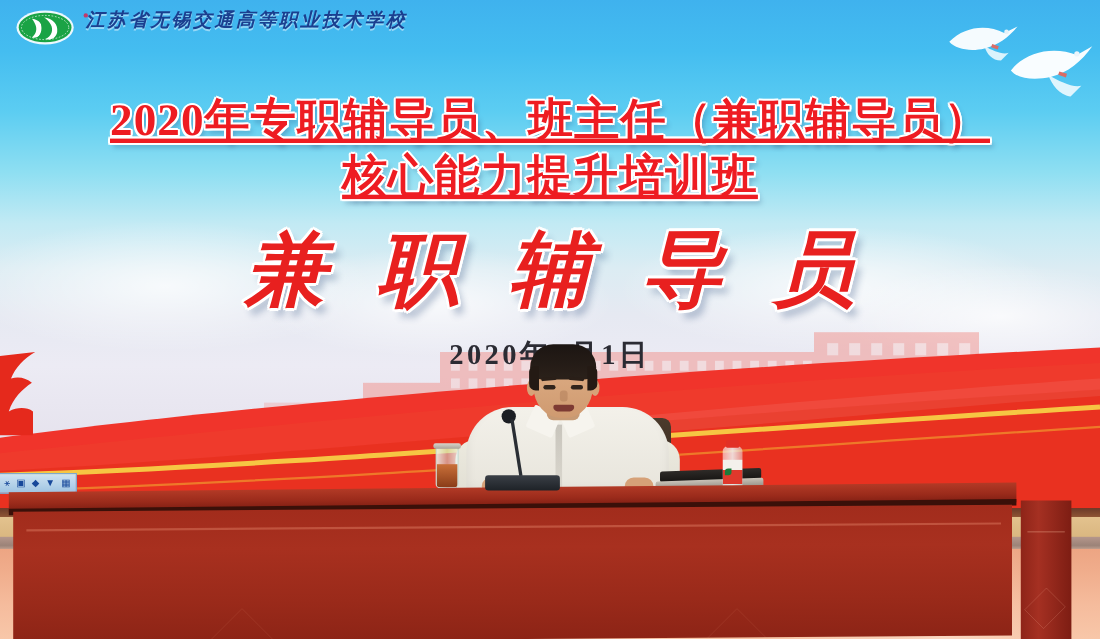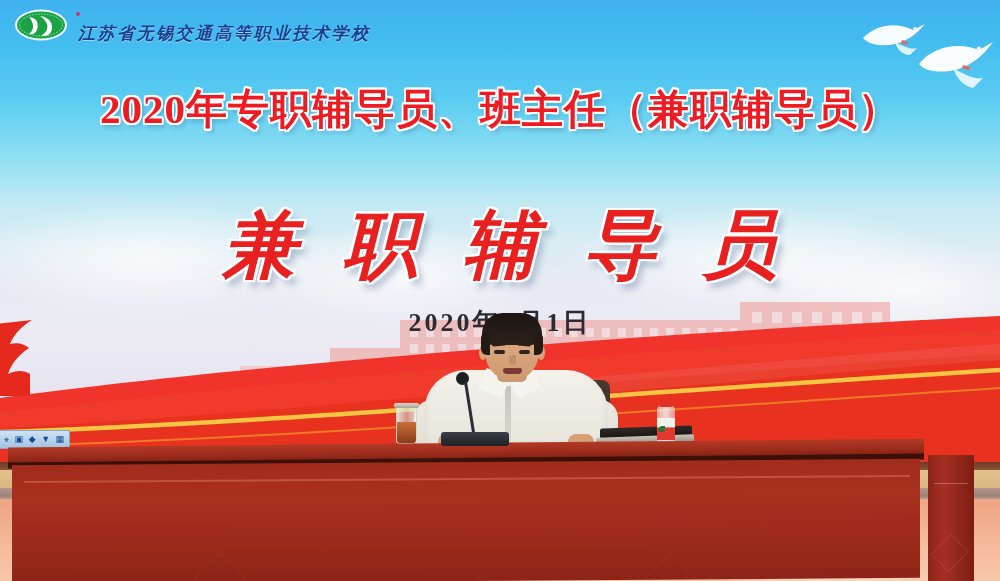--- a/index.html
+++ b/index.html
@@ -40,21 +40,21 @@
   
   .campus { position:absolute; left:0; top:290px; width:1000px; height:125px; opacity:.45; }
 
   
   .ribbons { position:absolute; left:0; top:300px; width:1000px; height:170px; }
 
   
   .flag { position:absolute; left:-4px; top:318px; width:42px; height:78px; }
 
   
-  .header { position:absolute; left:14px; top:8px; display:flex; align-items:flex-end; gap:10px; }
+  .header { position:absolute; left:14px; top:8px; display:flex; align-items:flex-start; gap:10px; }
   .logo-mark { width:54px; height:34px; flex:0 0 auto; }
   .logo-text { line-height:1; padding-top:2px; }
   .logo-cn {
     font-family:"Liberation Serif", serif;
     font-size:17px; font-weight:bold; letter-spacing:2.5px;
     color:#1b3f8f; font-style:italic;
     text-shadow:0 1px 0 rgba(255,255,255,.45);
     white-space:nowrap;
   }
   .logo-en {
@@ -70,20 +70,21 @@
   .title-line {
     font-family:"Liberation Serif", serif;
     font-weight:bold; color:#ee1c22;
     letter-spacing:1px; white-space:nowrap;
     text-shadow:
       -1.6px -1.6px 0 #fff,  1.6px -1.6px 0 #fff,
       -1.6px  1.6px 0 #fff,  1.6px  1.6px 0 #fff,
        0 -1.8px 0 #fff, 0 1.8px 0 #fff,
       -1.8px 0 0 #fff, 1.8px 0 0 #fff,
        3px 4px 5px rgba(30,60,110,.30);
+    text-decoration: underline;
   }
   .title-1 { font-size:41px; line-height:50px; }
   .title-2 { font-size:41px; line-height:52px; }
 
   .calligraphy {
     position:absolute; left:0; top:196px; width:1000px; text-align:center;
     font-family:"Liberation Serif", serif;
     font-size:74px; font-weight:bold; font-style:italic;
     color:#e8201f; letter-spacing:46px; text-indent:46px;
     white-space:nowrap;
@@ -384,20 +385,21 @@
         <path d="M44 20 C56 24 60 34 56 44 C53 51 46 54 40 52 C48 46 50 34 44 20Z" fill="#1aa345"></path>
       </svg>
       <div class="logo-text">
         <div class="logo-cn">江苏省无锡交通高等职业技术学校</div>
       </div>
     </div>
     <div class="logo-dot"></div>
 
     <div class="title-block">
       <div class="title-line title-1">2020年专职辅导员、班主任（兼职辅导员）</div>
+      <div class="title-line title-2">核心能力提升培训班</div>
     </div>
 
     <div class="calligraphy">兼职辅导员</div>
 
     <div class="event-date">2020年9月1日</div>
   </div>
 
   <div class="wall-band-a"></div>
   <div class="wall-band-b"></div>
   <div class="wall-band-c"></div>

